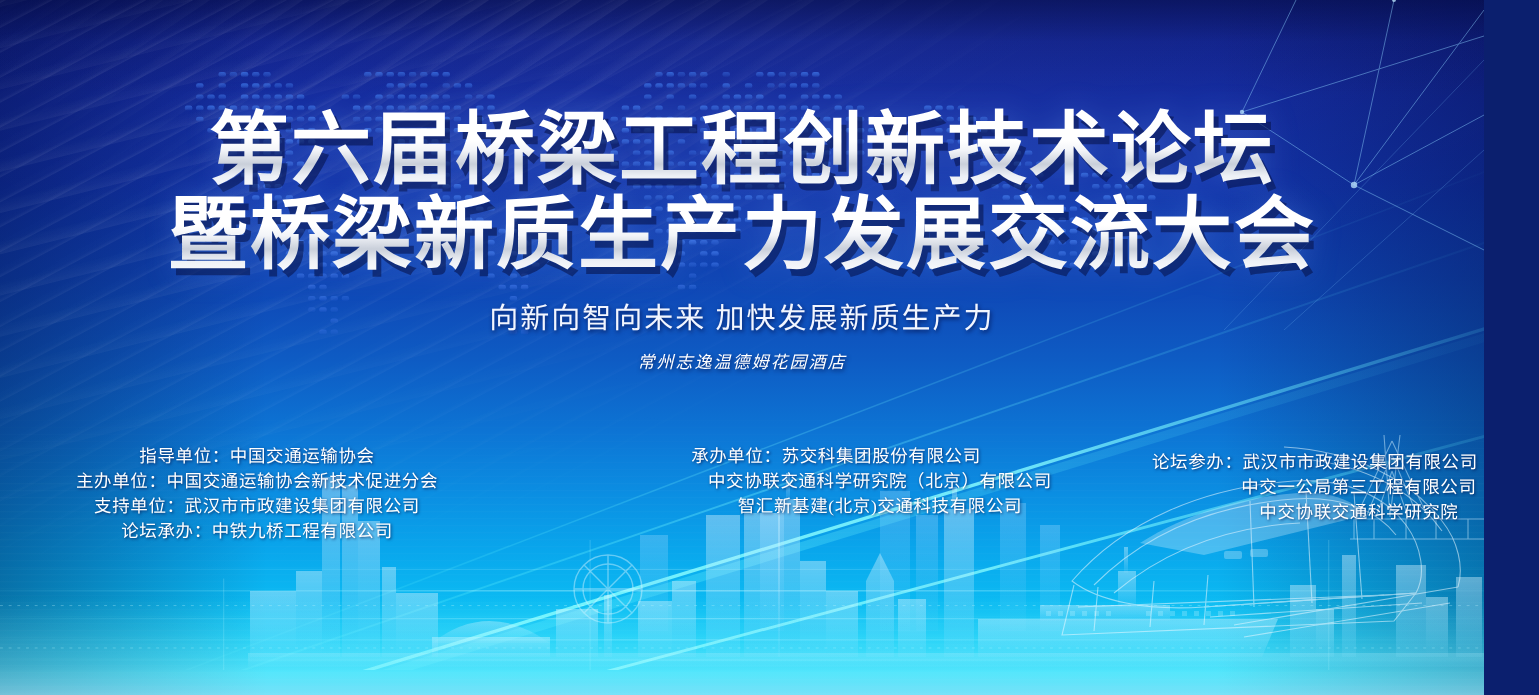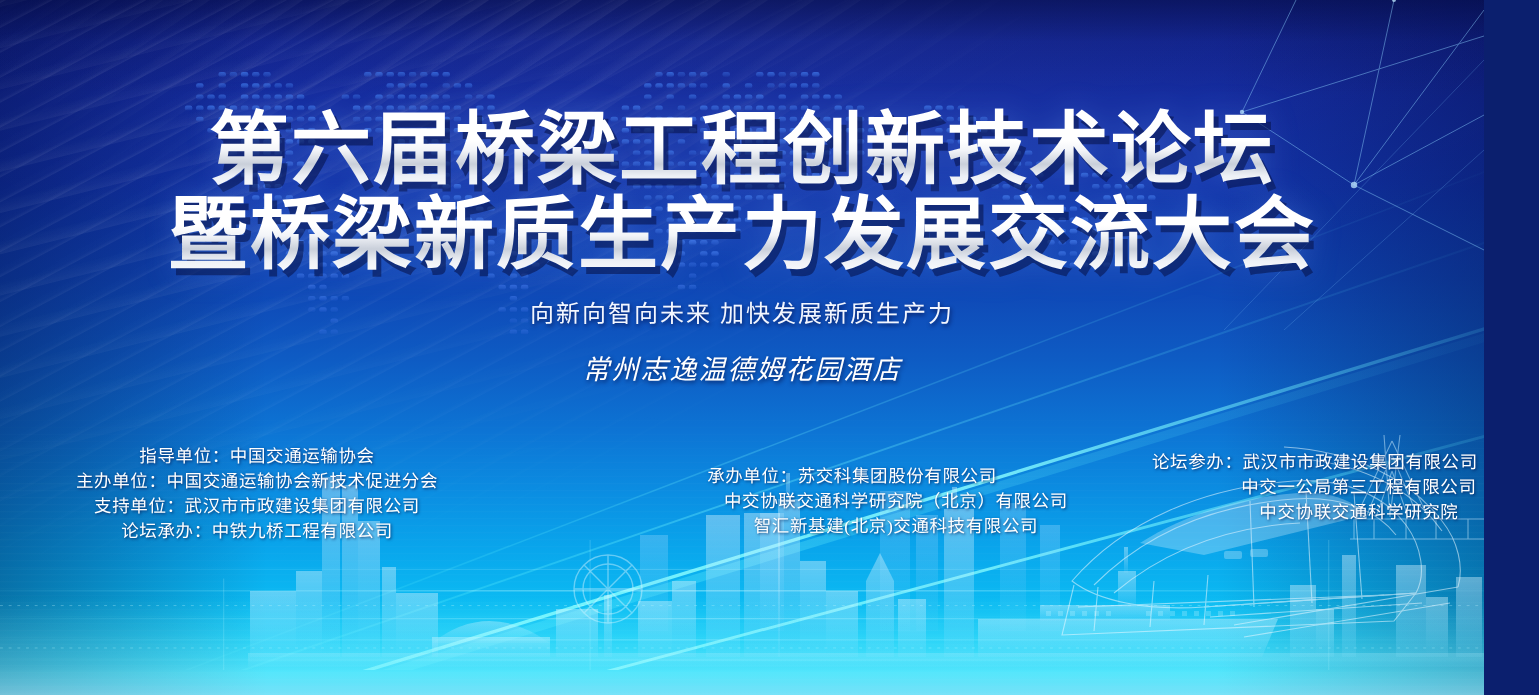--- a/index.html
+++ b/index.html
@@ -119,36 +119,36 @@
     color:transparent;
     -webkit-text-fill-color:transparent;
     filter:drop-shadow(5px 7px 0px rgba(6,16,70,0.55)) drop-shadow(0 0 14px rgba(120,170,255,0.25));
     white-space:nowrap;
   }
 
   .slogan{
     position:absolute;top:294px;left:0;width:100%;
     text-align:center;
     font-family:"Liberation Serif","DejaVu Serif",serif;
-    font-size:24px;
+    font-size:29px;
     color:#f2f6ff;
     letter-spacing:2px;
     text-shadow:1px 2px 4px rgba(4,14,70,0.8);
     white-space:nowrap;
   }
 
   .venue-block{
     position:absolute;top:352px;left:0;width:100%;
     text-align:center;
     color:#ffffff;
     text-shadow:1px 2px 4px rgba(4,14,70,0.75);
   }
   .venue{
     font-family:"Liberation Serif","DejaVu Serif",serif;
-    font-size:27px;
+    font-size:17px;
     font-style:italic;
     letter-spacing:2px;
     line-height:1.35;
   }
   .dates{
     font-family:"Liberation Sans","DejaVu Sans",sans-serif;
     font-size:23px;
     font-weight:700;
     letter-spacing:0.5px;
     line-height:1.45;
@@ -165,21 +165,21 @@
     color:#ffffff;
     font-family:"Liberation Serif","DejaVu Serif",serif;
     font-size:17.5px;
     line-height:25px;
     letter-spacing:0.6px;
     text-shadow:1px 1px 3px rgba(4,14,70,0.75);
     white-space:nowrap;
     text-align:center;
   }
   .col-left  { left:76px;  top:0; }
-  .col-mid   { left:620px; top:20px;margin-left:16px; }
+  .col-mid   { left:620px; top:0; }
   .col-right { left:1152px;top:6px; }
 
   .credit-row{display:block;}
   .credit-row .lbl{display:inline-block;}
   .credit-row .val{display:inline-block;}
   .indent-pad{display:inline-block;width:88px;}
 </style>
 </head>
 <body>
 

